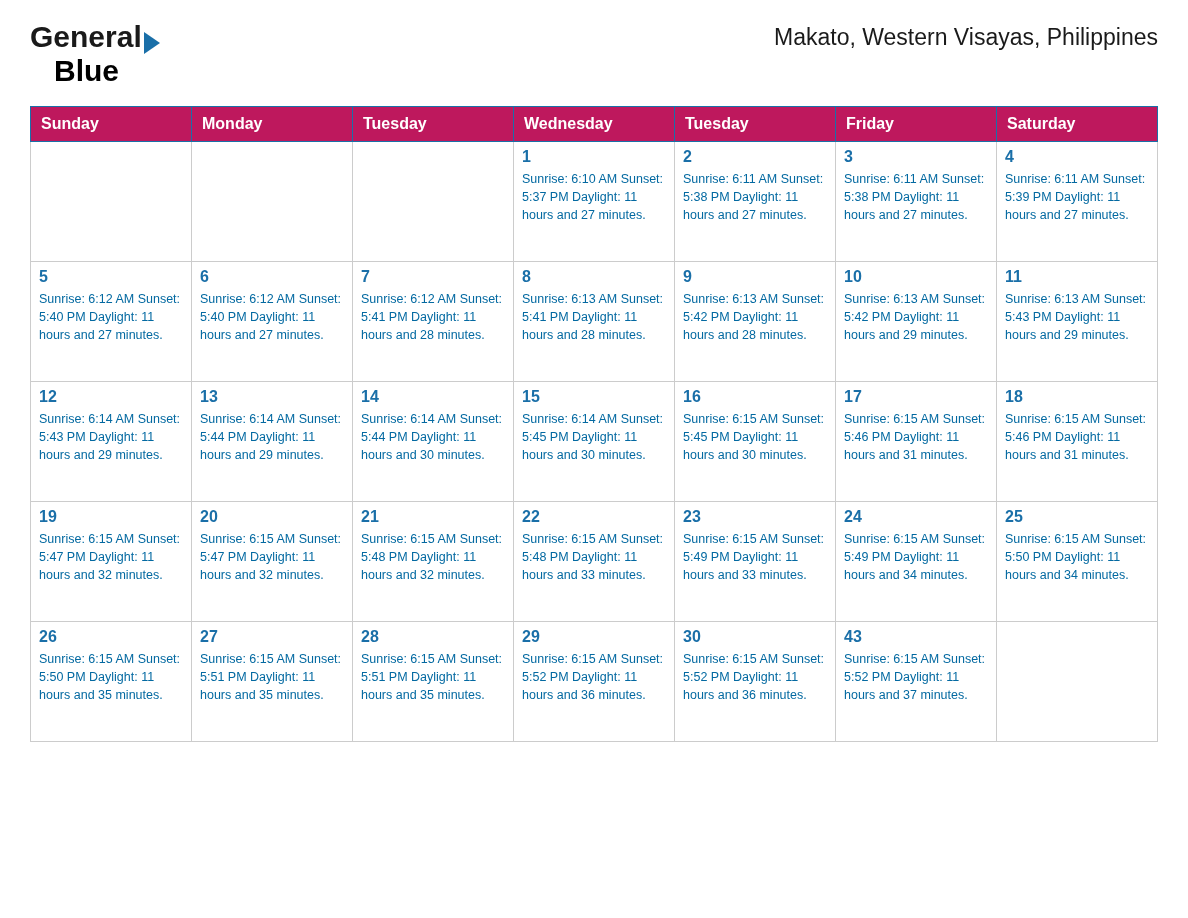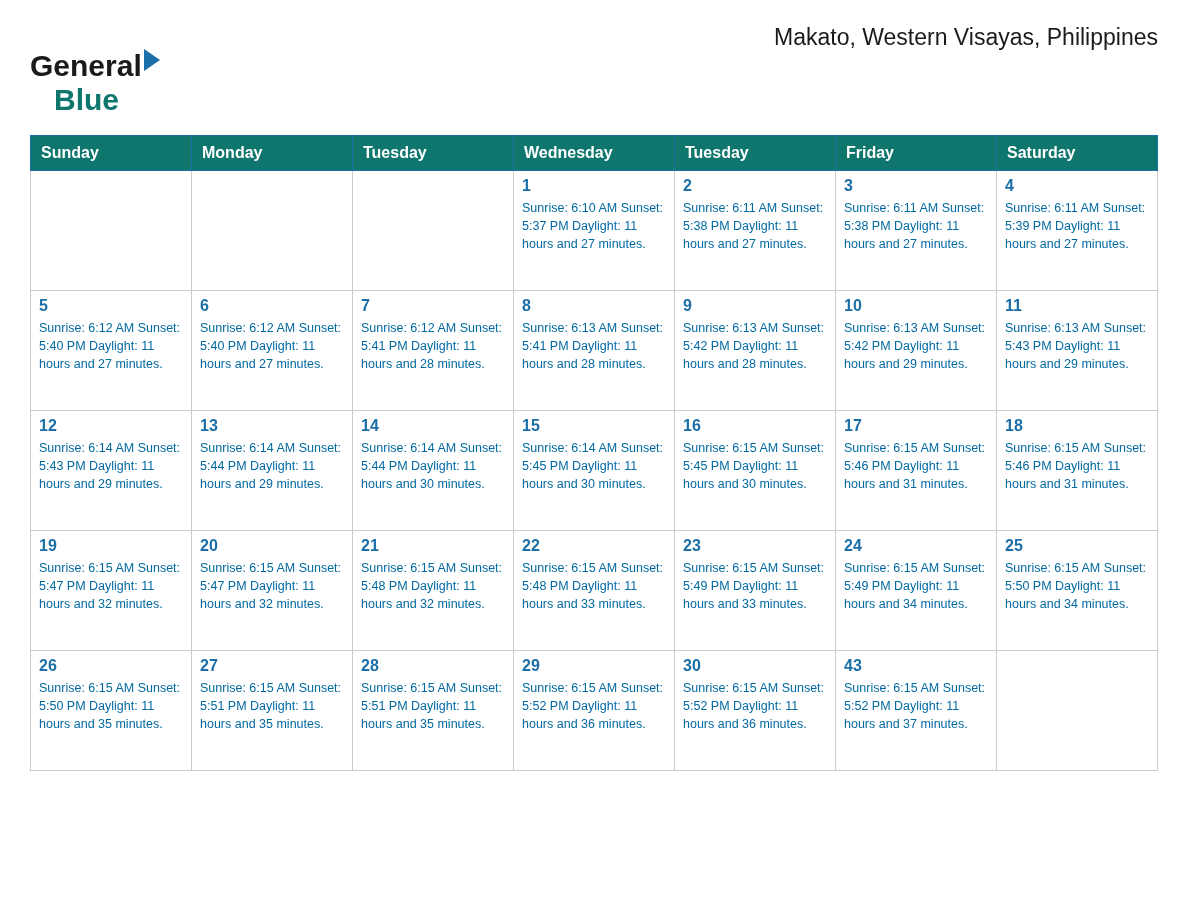--- a/index.html
+++ b/index.html
@@ -28,21 +28,21 @@
       font-size: 23px;
       color: #1a1a1a;
       margin-top: 4px;
     }
     .calendar {
       width: 100%;
       border-collapse: collapse;
       border: 1px solid #999;
     }
     .calendar th {
-      background-color: #0f766e;
+      background-color: #be185d;
       color: #fff;
       font-size: 16px;
       font-weight: bold;
       padding: 8px 10px;
       text-align: left;
       border: 1px solid #1a6fa8;
     }
     .calendar td {
       vertical-align: top;
       border: 1px solid #ccc;
@@ -67,22 +67,21 @@
     .empty-cell {
       background: #fff;
     }
     .logo-wrapper {
       display: flex;
       flex-direction: column;
       align-items: flex-start;
     }
     .logo-line1 {
       display: flex;
-      align-items: flex-start;
-      margin-top: 29px;
+      align-items: flex-end;
     }
     .logo-line2 {
       display: flex;
       align-items: center;
       margin-left: 4px;
     }
     .logo-triangle {
       display: inline-block;
       width: 0;
       height: 0;
@@ -96,21 +95,21 @@
 </head>
 <body>
 
 <div class="header">
   <div class="logo-wrapper">
     <div class="logo-line1">
       <span style="font-size:30px;font-weight:bold;color:#1a1a1a;">General</span>
       <span class="logo-triangle"></span>
     </div>
     <div class="logo-line2">
-      <span style="font-size:30px;font-weight:bold;color:#0f766e;margin-left:20px;">Blue</span>
+      <span style="font-size:30px;font-weight:bold;color:#000000;margin-left:20px;">Blue</span>
     </div>
   </div>
   <div class="title-block">
     <div class="location">Makato, Western Visayas, Philippines</div>
   </div>
 </div>
 
 <table class="calendar">
   <thead>
     <tr>

